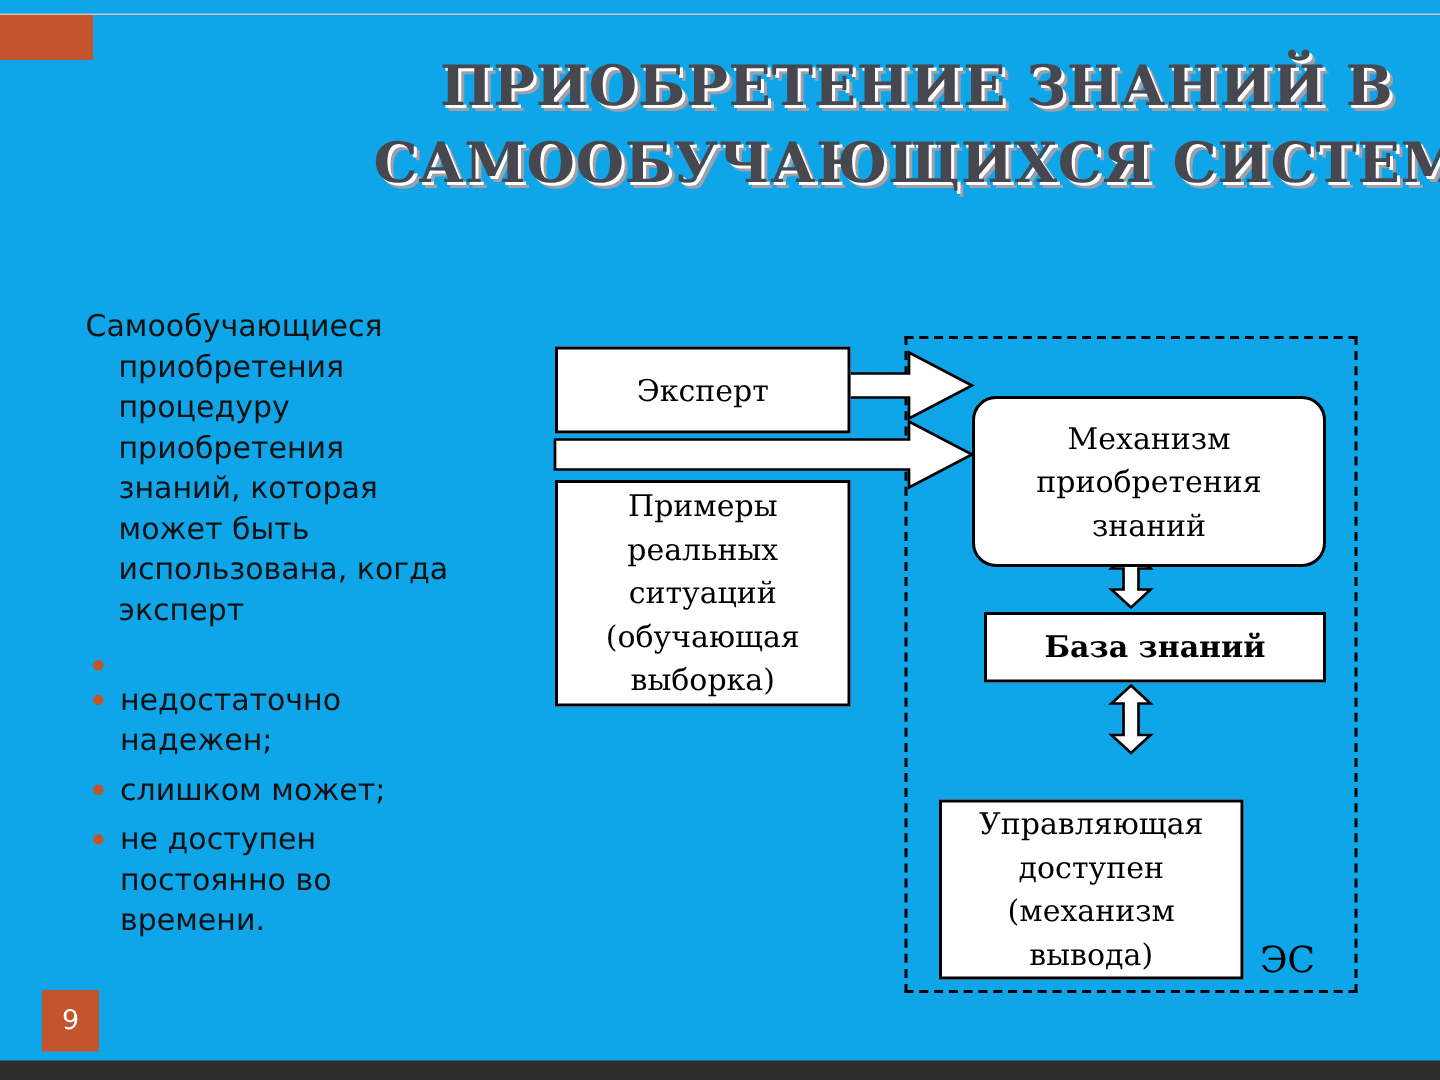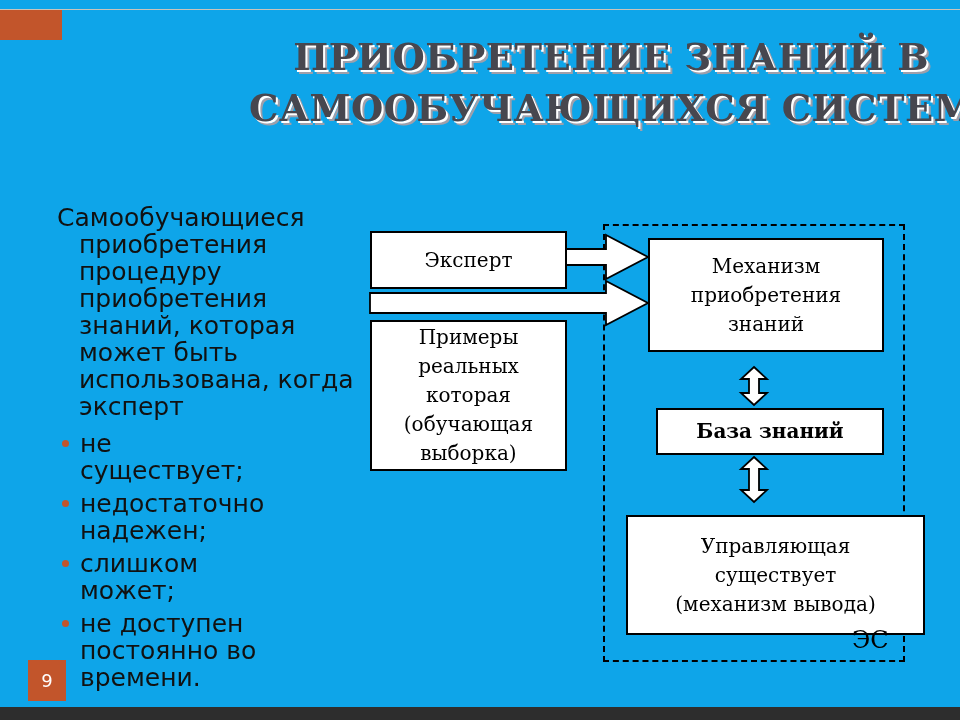--- a/index.html
+++ b/index.html
@@ -13,42 +13,42 @@
 
   .title {
     position:absolute; top:32px; right:31px; width:680px;
     text-align:right; font-family:"DejaVu Serif", serif; font-weight:bold;
     font-size:37px; line-height:1.38; letter-spacing:0.5px;
     color:var(--title,#47474f);
     text-shadow: 2px 2px 0 #ffffff, 4px 4px 0 #9f9faa;
   }
   .title div { white-space:nowrap; }
 
-  .body-text { position:absolute; left:57px; top:204px; width:310px; font-size:25px; line-height:27px; }
+  .body-text { position:absolute; left:57px; top:204px; width:310px; font-size:20px; line-height:27px; }
   .pline { white-space:nowrap; }
   .pline.indent { padding-left:22px; }
   .bullet-list { margin-top:10px; }
   .bullet { display:flex; margin-bottom:6px; }
   .dot { flex:none; width:7px; height:7px; border-radius:50%; background:var(--accent,#c2552b); margin:10px 11px 0 5px; }
   .btext { width:178px; }
 
   .diagram { position:absolute; left:0; top:0; width:960px; height:720px; }
   .dashed-box { position:absolute; left:603px; top:224px; width:302px; height:438px; border:2px dashed #000; }
   .arrows { position:absolute; left:0; top:0; pointer-events:none; }
   .dbox {
     position:absolute; background:#fff; border:2px solid #000;
     font-family:"DejaVu Serif", serif; font-size:20px; line-height:29px; color:#000;
     display:flex; flex-direction:column; align-items:center; justify-content:center; text-align:center;
   }
   .expert-box  { left:370px; top:231px; width:197px; height:58px; }
   .examples-box{ left:370px; top:320px; width:197px; height:151px; }
-  .mech-box    { left:648px; top:238px; width:236px; height:114px; }
+  .mech-box    { left:648px; top:264px; width:236px; height:114px;border-radius:16px; }
   .kb-box      { left:656px; top:408px; width:228px; height:47px; font-weight:bold; }
-  .ctrl-box    { left:626px; top:515px; width:299px; height:120px; }
-  .es-label { position:absolute; left:840px; top:626px; font-family:"DejaVu Serif", serif; font-size:24px; color:#000;margin-left:12px; }
+  .ctrl-box    { left:626px; top:533px; width:203px; height:120px; }
+  .es-label { position:absolute; left:840px; top:626px; font-family:"DejaVu Serif", serif; font-size:24px; color:#000; }
 
   .page-num {
     position:absolute; left:28px; top:660px; width:38px; height:41px;
     background:var(--accent,#c2552b); color:#fff; font-size:18px;
     display:flex; align-items:center; justify-content:center;
   }
   .bottom-bar { position:absolute; left:0; bottom:0; width:100%; height:13px; background:var(--footer_bar,#2d2d2d); }
 </style>
 </head>
 <body>
@@ -70,21 +70,20 @@
       <div class="pline indent">процедуру</div>
       <div class="pline indent">приобретения</div>
       <div class="pline indent">знаний, которая</div>
       <div class="pline indent">может быть</div>
       <div class="pline indent">использована, когда</div>
       <div class="pline indent">эксперт</div>
     </div>
     <div class="bullet-list">
       <div class="bullet">
         <span class="dot"></span>
-        <span class="btext">не существует;</span>
       </div>
       <div class="bullet">
         <span class="dot"></span>
         <span class="btext">недостаточно надежен;</span>
       </div>
       <div class="bullet">
         <span class="dot"></span>
         <span class="btext">слишком может;</span>
       </div>
       <div class="bullet">
@@ -105,38 +104,38 @@
       <polygon points="754,457 767,469 759,469 759,490 767,490 754,502 741,490 749,490 749,469 741,469" fill="#ffffff" stroke="#000000" stroke-width="1.8"></polygon>
     </svg>
 
     <div class="dbox expert-box">
       <div>Эксперт</div>
     </div>
 
     <div class="dbox examples-box">
       <div>Примеры</div>
       <div>реальных</div>
-      <div>которая</div>
+      <div>ситуаций</div>
       <div>(обучающая</div>
       <div>выборка)</div>
     </div>
 
     <div class="dbox mech-box">
       <div>Механизм</div>
       <div>приобретения</div>
       <div>знаний</div>
     </div>
 
     <div class="dbox kb-box">
       <div>База знаний</div>
     </div>
 
     <div class="dbox ctrl-box">
       <div>Управляющая</div>
-      <div>существует</div>
+      <div>доступен</div>
       <div>(механизм вывода)</div>
     </div>
 
     <div class="es-label">ЭС</div>
   </div>
 
   <div class="page-num">9</div>
   <div class="bottom-bar"></div>
 
 </div>

